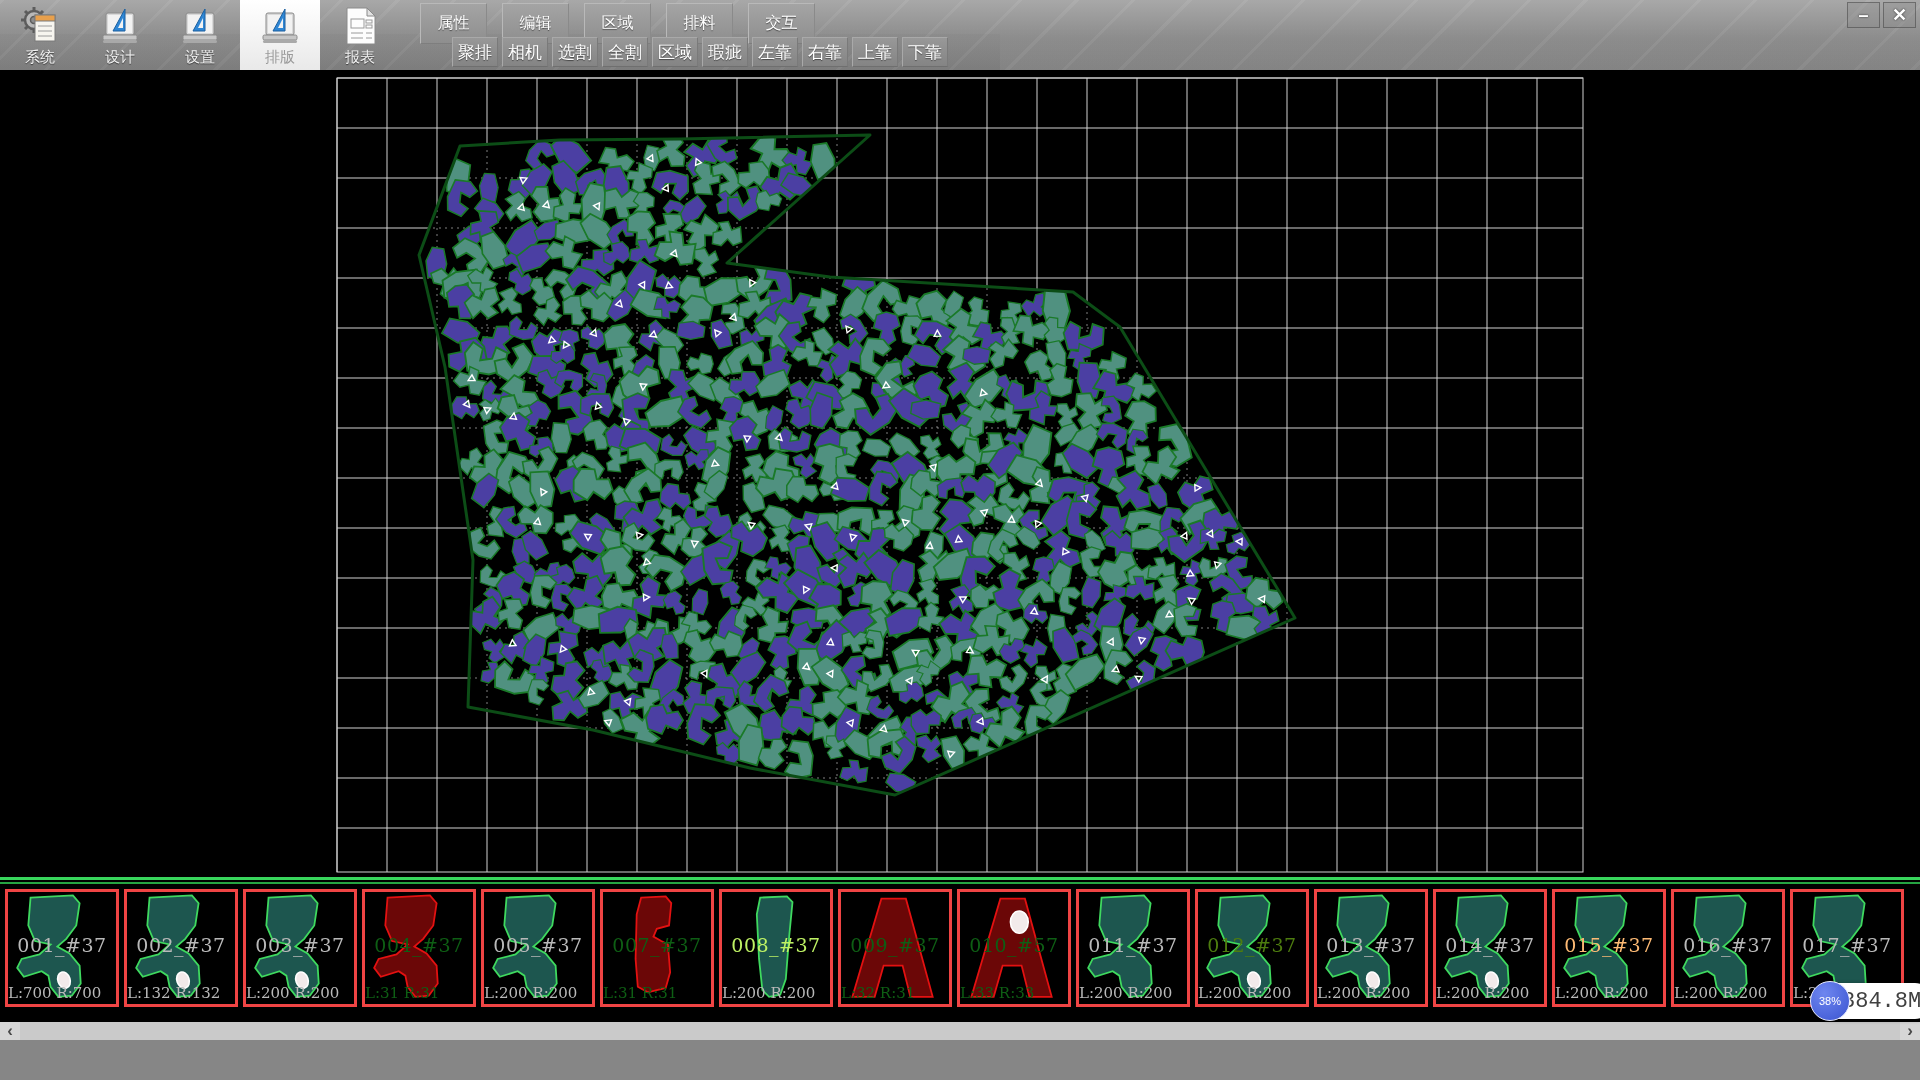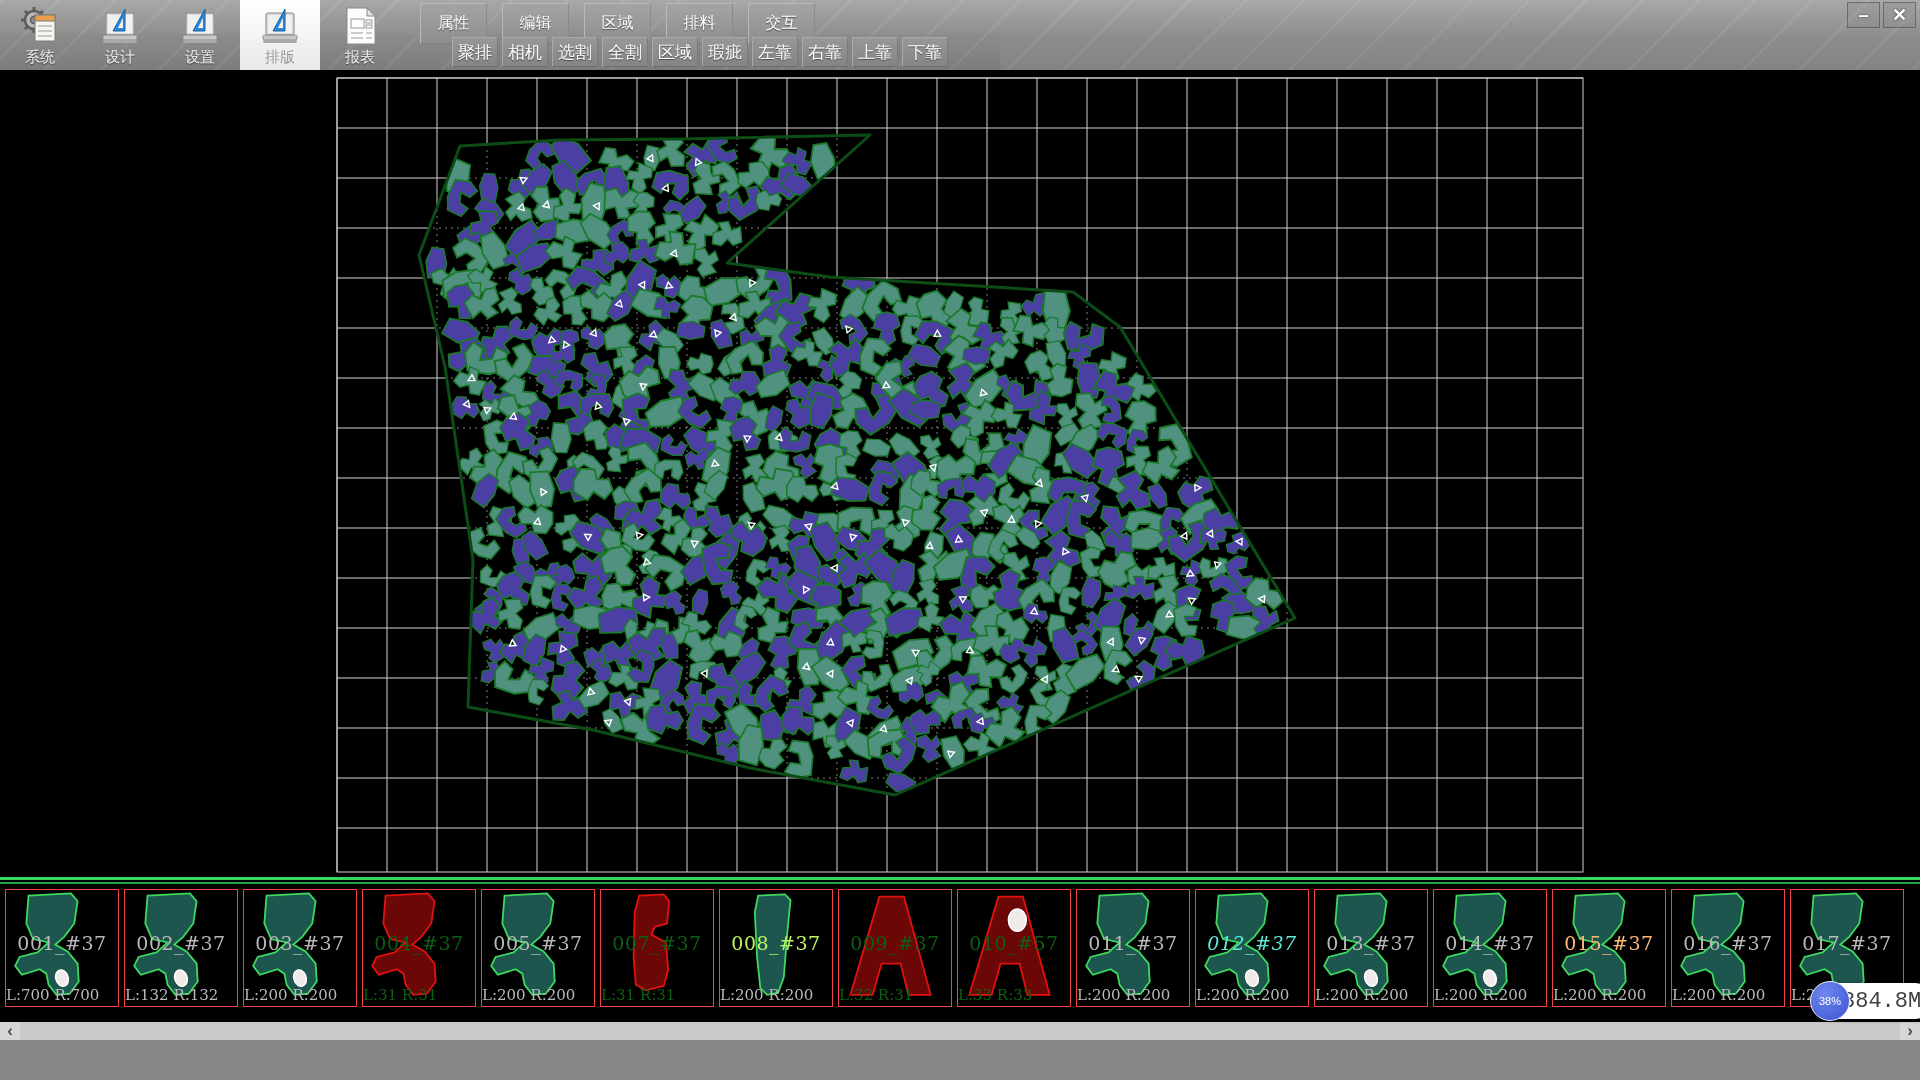--- a/index.html
+++ b/index.html
@@ -64,21 +64,21 @@
 
   
   .strip {
     position:absolute; left:0; top:877px; width:1920px; height:133px; background:#000;
     border-top:3px solid #38d65c;
   }
   .strip-line { height:2px; background:#25a342; margin-top:2px; }
   .thumb-row { position:absolute; left:5px; top:9px; display:flex; }
   .thumb-cell {
     position:relative; width:114px; height:118px; margin-right:5px;
-    border:1px solid #ef4444; background:#000; flex:none;
+    border:3px solid #ef4444; background:#000; flex:none;
   }
   .thumb-cell svg { position:absolute; left:0; top:0; width:112px; height:116px; }
   .thumb-id {
     position:absolute; left:0; top:42px; width:100%; text-align:center;
     font-family:"DejaVu Serif", serif; font-size:19px; letter-spacing:0.5px; pointer-events:none;
   }
   .thumb-lr {
     position:absolute; left:0; bottom:2px; width:100%; text-align:left;
     font-family:"DejaVu Serif", serif; font-size:15px; pointer-events:none;
   }
@@ -1031,21 +1031,21 @@
           <path d="M20,5 L58,3 L64,10 L61,30 L52,42 L44,49 L55,55 L64,66 L65,82 L57,93 L45,94 L38,85 L36,75 L30,71 L14,76 L8,68 L12,60 L28,56 L38,47 L24,44 L18,30 Z" fill="#1d564f" stroke="#3fd95f" stroke-width="1.6"></path>
         </svg>
         <div class="thumb-id" style="color: rgb(185, 185, 185);">011_#37</div>
         <div class="thumb-lr" style="color: rgb(185, 185, 185);">L:200 R:200</div>
       </div>
       <div class="thumb-cell">
         <svg viewBox="0 0 100 104">
           <path d="M20,5 L58,3 L64,10 L61,30 L52,42 L44,49 L55,55 L64,66 L65,82 L57,93 L45,94 L38,85 L36,75 L30,71 L14,76 L8,68 L12,60 L28,56 L38,47 L24,44 L18,30 Z" fill="#1d564f" stroke="#3fd95f" stroke-width="1.6"></path>
           <ellipse cx="50" cy="79" rx="5.5" ry="7.5" fill="#f2eaea" stroke="#ffffff" stroke-width="1.4" transform="rotate(-18 50 79)"></ellipse>
         </svg>
-        <div class="thumb-id" style="color: #5eead4; font-style: italic;">012_#37</div>
+        <div class="thumb-id" style="color: #4d7c0f;">012_#37</div>
         <div class="thumb-lr" style="color: rgb(185, 185, 185);">L:200 R:200</div>
       </div>
       <div class="thumb-cell">
         <svg viewBox="0 0 100 104">
           <path d="M20,5 L58,3 L64,10 L61,30 L52,42 L44,49 L55,55 L64,66 L65,82 L57,93 L45,94 L38,85 L36,75 L30,71 L14,76 L8,68 L12,60 L28,56 L38,47 L24,44 L18,30 Z" fill="#1d564f" stroke="#3fd95f" stroke-width="1.6"></path>
           <ellipse cx="50" cy="79" rx="5.5" ry="7.5" fill="#f2eaea" stroke="#ffffff" stroke-width="1.4" transform="rotate(-18 50 79)"></ellipse>
         </svg>
         <div class="thumb-id" style="color: rgb(185, 185, 185);">013_#37</div>
         <div class="thumb-lr" style="color: rgb(185, 185, 185);">L:200 R:200</div>
       </div>

